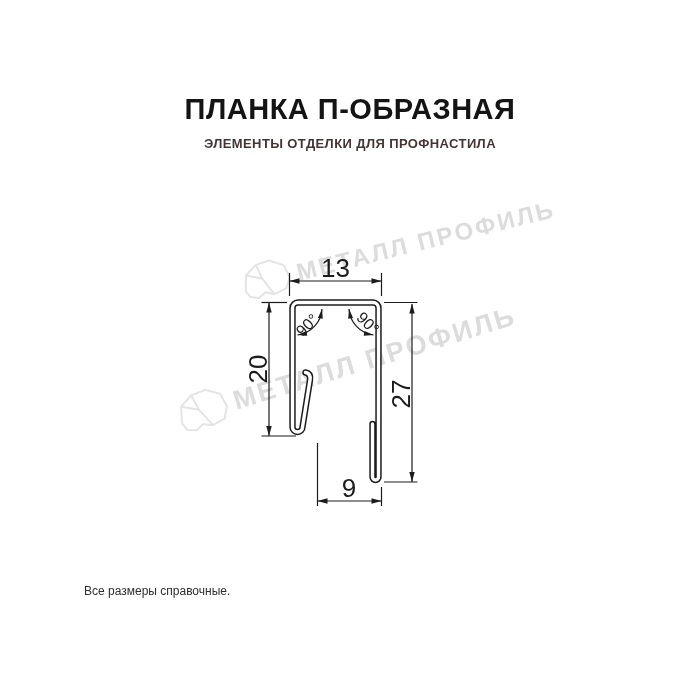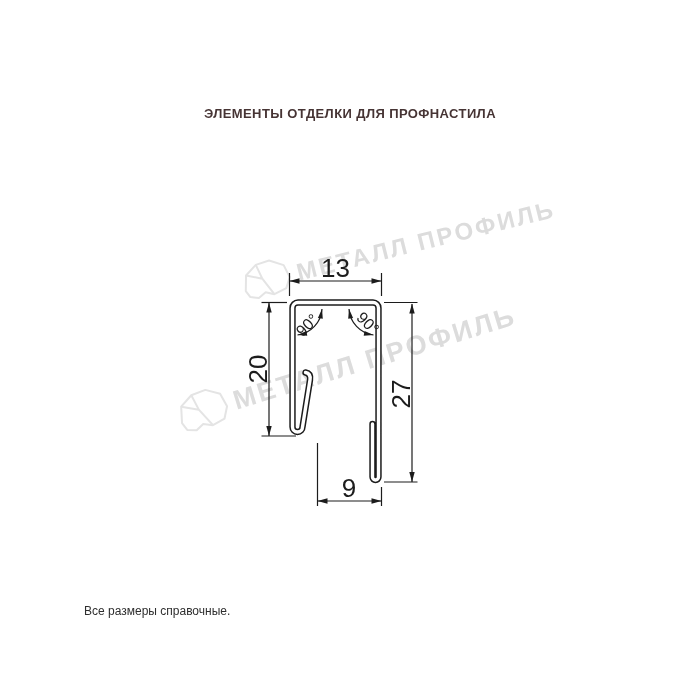--- a/index.html
+++ b/index.html
@@ -2,30 +2,31 @@
 <html><head>
 <meta charset="utf-8">
 <style>
   html,body{margin:0;padding:0;background:#fff;}
   .page{position:relative;width:700px;height:700px;background:#fff;overflow:hidden;
         font-family:"Liberation Sans",sans-serif;}
   .header{position:absolute;top:94px;left:0;width:700px;text-align:center;z-index:2;}
   .title-line{font-size:29px;font-weight:bold;color:#141414;letter-spacing:0.5px;line-height:30px;}
   .subtitle{margin-top:12px;font-size:13px;font-weight:bold;color:#463434;letter-spacing:0.4px;}
   .footer{position:absolute;left:84px;top:584px;z-index:2;}
-  .footer div{font-size:12px;color:#2e2e2e;line-height:15.5px;margin-top:20px;}
+  .footer div{font-size:12px;color:#2e2e2e;line-height:15.5px;}
   svg{position:absolute;left:0;top:0;}
   .wm-text{font-weight:bold;}
 </style>
 </head>
 <body>
 
 <div class="page">
 
   <div class="header">
+    <div class="title-line">ПЛАНКА П-ОБРАЗНАЯ</div>
     <div class="subtitle">ЭЛЕМЕНТЫ ОТДЕЛКИ ДЛЯ ПРОФНАСТИЛА</div>
   </div>
 
   <svg width="700" height="700" viewBox="0 0 700 700">
 
     <g>
       <g transform="translate(247,300) rotate(-14)">
         <g stroke="#e4e4e4" stroke-width="2" fill="none" stroke-linejoin="round">
           <path d="M1 -9 L5 -24 L17 -32 L31 -33 L44 -25 L47 -12 L41 -2 L28 1 L20 -3 L12 1 L4 -2 Z"></path>
           <path d="M17 -32 L20 -17 L5 -24 M20 -17 L28 1"></path>

